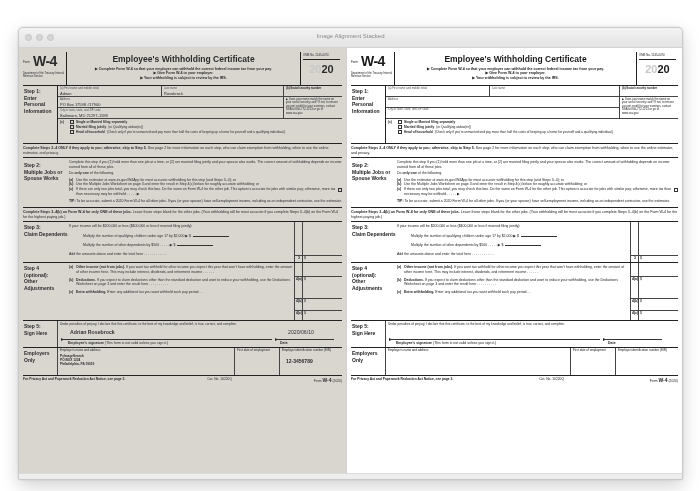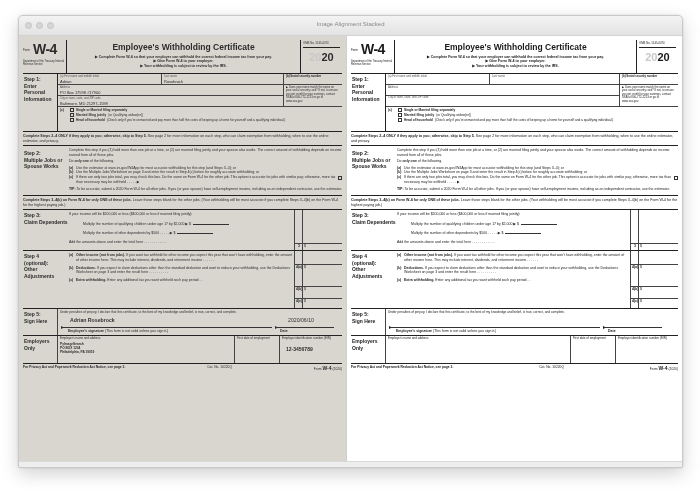--- a/index.html
+++ b/index.html
@@ -1,20 +1,20 @@
 <!DOCTYPE html>
 <html><head>
 <meta charset="utf-8">
 <style>
   * { box-sizing: border-box; margin: 0; padding: 0; }
   html, body { width: 700px; height: 491px; background: #ffffff; overflow: hidden; }
   body { font-family: "Liberation Sans", sans-serif; position: relative; }
 
   .window {
-    position: absolute; left: 18px; top: 15px; width: 665px; height: 453px;
+    position: absolute; left: 18px; top: 27px; width: 665px; height: 453px;
     background: #e9e9e9; border: 1px solid #c9c9c9; border-radius: 5px 5px 2px 2px;
     box-shadow: 0 6px 18px rgba(0,0,0,0.18), 0 0 2px rgba(0,0,0,0.15);
     overflow: hidden;
   }
   .titlebar {
     position: absolute; left: 0; top: 0; right: 0; height: 20px;
     background: linear-gradient(#f3f3f3, #e3e3e3);
     border-bottom: 1px solid #d2d2d2;
   }
   .traffic { position: absolute; left: 6px; top: 6px; display: flex; gap: 4px; }

